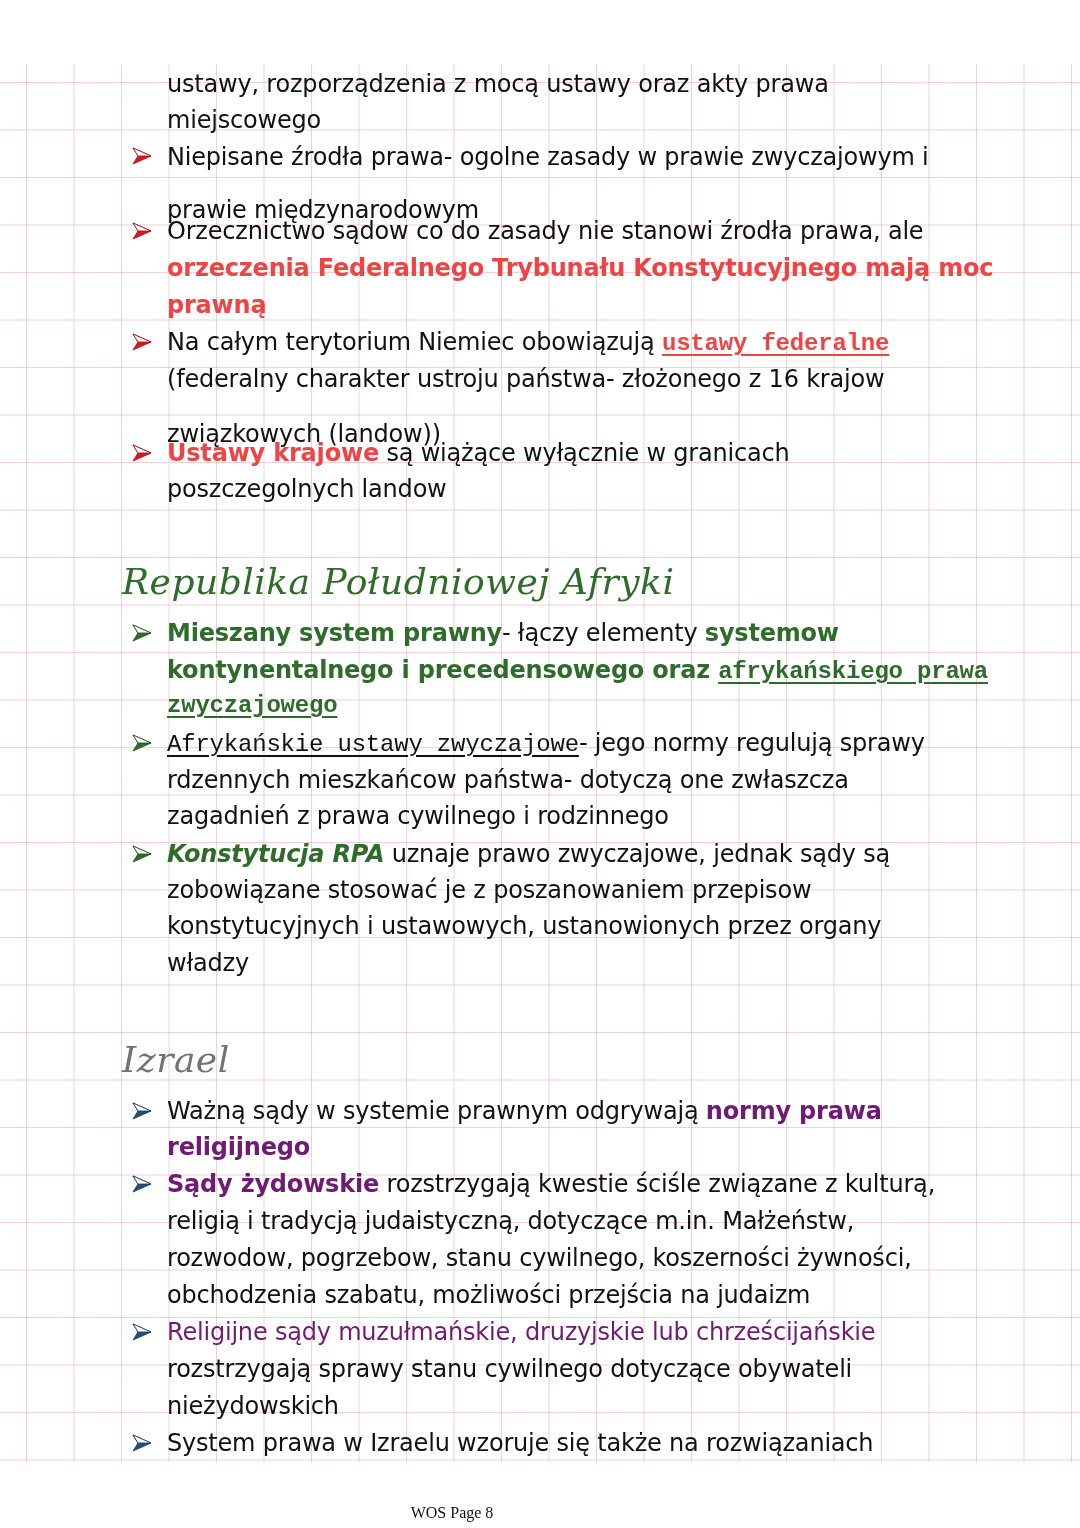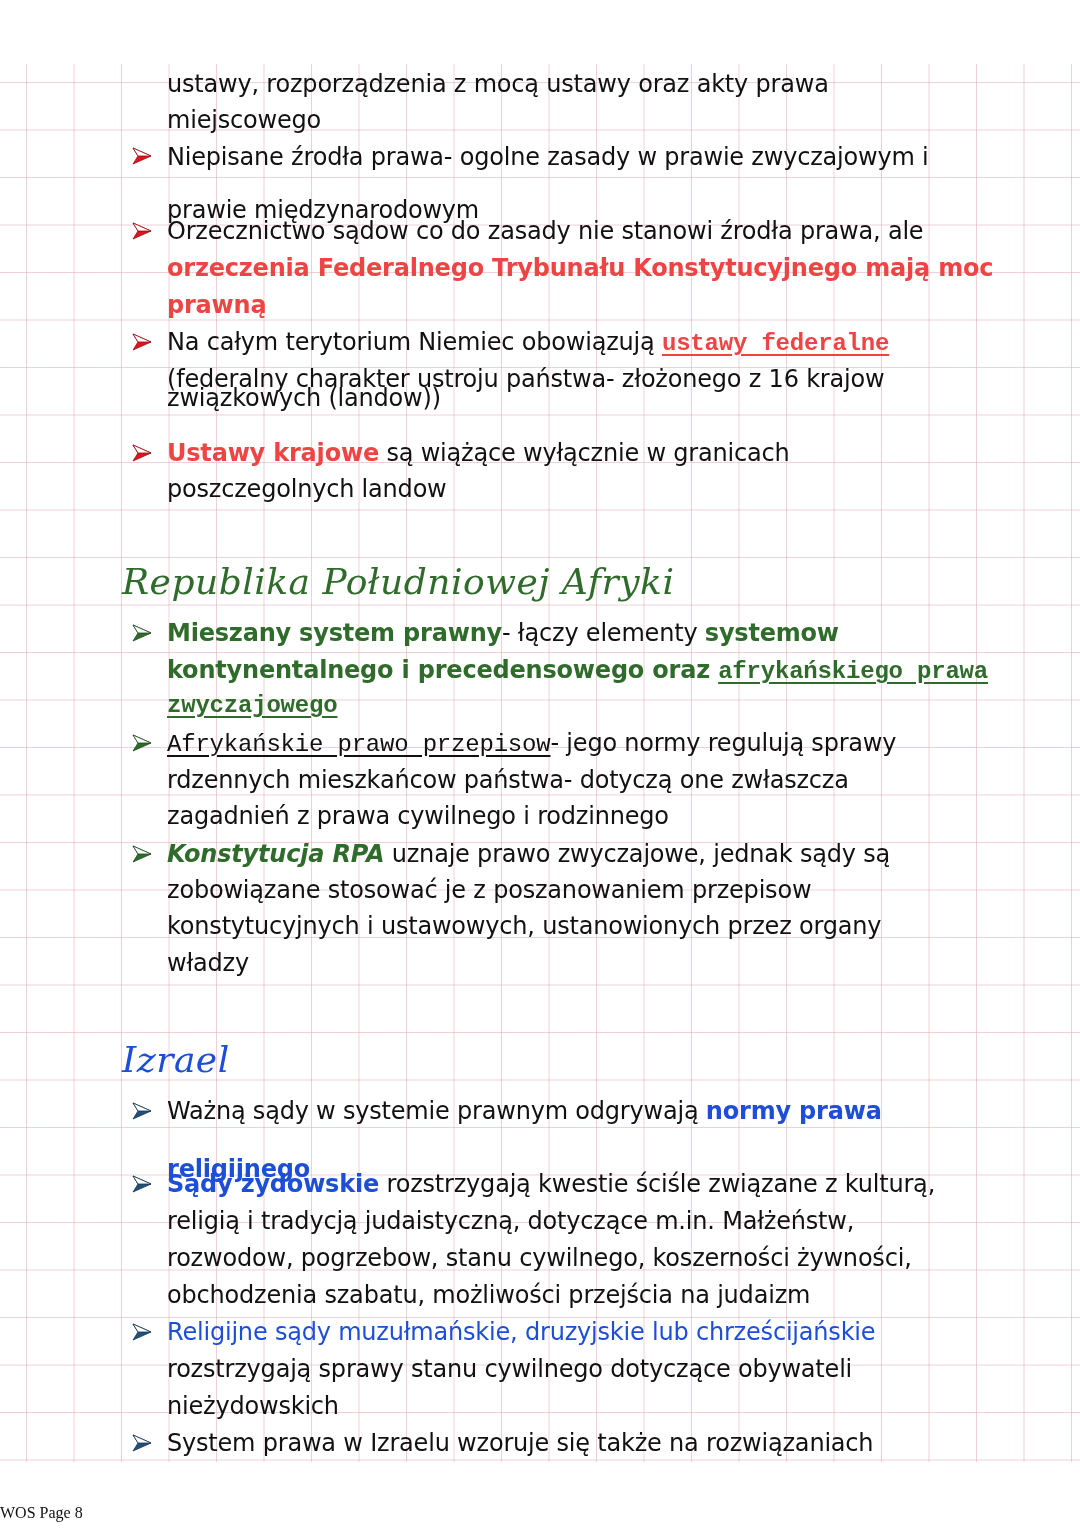--- a/index.html
+++ b/index.html
@@ -24,32 +24,32 @@
       font-size: 24px; line-height: 36px; color: #111111;
       white-space: nowrap; letter-spacing: -0.2px;
       font-family: "DejaVu Sans", sans-serif;
     }
     .bullet {
       position: absolute; left: 132px; width: 20px; height: 20px;
     }
     .bullet svg { display: block; }
     .h-red { color: #ef4444; font-weight: bold; }
     .h-green { color: #2f6b2a; font-weight: bold; }
-    .h-blue { color: #1d4ed8; font-weight: bold; margin-top: 22px; }
+    .h-blue { color: #701a75; font-weight: bold; }
     .u { text-decoration: underline; text-underline-offset: 4px; font-family: Liberation Mono, monospace; }
     .it { font-style: italic; margin-top: 29px; }
     .section-title {
       position: absolute; left: 122px;
       font-family: "DejaVu Serif", serif; font-style: italic;
       font-size: 36px; line-height: 44px; letter-spacing: 0.5px;
     }
     .title-green { color: #2f6b2a; }
-    .title-blue { color: #1d4ed8; }
+    .title-blue { color: #737373; }
     .footer {
-      position: absolute; left: 0; width: 904px; top: 1504px; 
+      position: absolute; left: 0; width: 904px; top: 1504px; text-align: center;
       font-family: "Liberation Serif", serif; font-size: 16px; color: #111;
     }
   </style>
 </head>
 <body>
 
 <div class="grid"></div>
 
 <div class="content">
 
@@ -78,21 +78,21 @@
   <span class="bullet" style="top:332px">
     <svg width="20" height="20" viewBox="0 0 20 20">
         <polygon points="1,2 19,10 1,18 6,10" fill="#e0141e" stroke="#9c0d13" stroke-width="0.8"></polygon>
         <polygon points="1,2 19,10 6,10" fill="#ffffff" stroke="#9c0d13" stroke-width="0.8"></polygon>
       </svg>
   </span>
   <div class="line" style="top:324px">
     <span>Na całym terytorium Niemiec obowiązują </span><span class="h-red u">ustawy federalne</span>
   </div>
   <div class="line" style="top:361px">(federalny charakter ustroju państwa- złożonego z 16 krajow</div>
-  <div class="line" style="top:380px">związkowych (landow))</div>
+  <div class="line" style="top:416px">związkowych (landow))</div>
 
   <span class="bullet" style="top:443px">
     <svg width="20" height="20" viewBox="0 0 20 20">
         <polygon points="1,2 19,10 1,18 6,10" fill="#e0141e" stroke="#9c0d13" stroke-width="0.8"></polygon>
         <polygon points="1,2 19,10 6,10" fill="#ffffff" stroke="#9c0d13" stroke-width="0.8"></polygon>
       </svg>
   </span>
   <div class="line" style="top:435px">
     <span class="h-red">Ustawy krajowe</span><span> są wiążące wyłącznie w granicach</span>
   </div>
@@ -114,21 +114,21 @@
   </div>
   <div class="line h-green u" style="top:688px">zwyczajowego</div>
 
   <span class="bullet" style="top:733px">
     <svg width="20" height="20" viewBox="0 0 20 20">
         <polygon points="1,2 19,10 1,18 6,10" fill="#2f6b2a" stroke="#1f4a1c" stroke-width="0.8"></polygon>
         <polygon points="1,2 19,10 6,10" fill="#ffffff" stroke="#1f4a1c" stroke-width="0.8"></polygon>
       </svg>
   </span>
   <div class="line" style="top:725px">
-    <span class="u">Afrykańskie prawo przepisow</span><span>- jego normy regulują sprawy</span>
+    <span class="u">Afrykańskie ustawy zwyczajowe</span><span>- jego normy regulują sprawy</span>
   </div>
   <div class="line" style="top:762px">rdzennych mieszkańcow państwa- dotyczą one zwłaszcza</div>
   <div class="line" style="top:798px">zagadnień z prawa cywilnego i rodzinnego</div>
 
   <span class="bullet" style="top:844px">
     <svg width="20" height="20" viewBox="0 0 20 20">
         <polygon points="1,2 19,10 1,18 6,10" fill="#2f6b2a" stroke="#1f4a1c" stroke-width="0.8"></polygon>
         <polygon points="1,2 19,10 6,10" fill="#ffffff" stroke="#1f4a1c" stroke-width="0.8"></polygon>
       </svg>
   </span>

